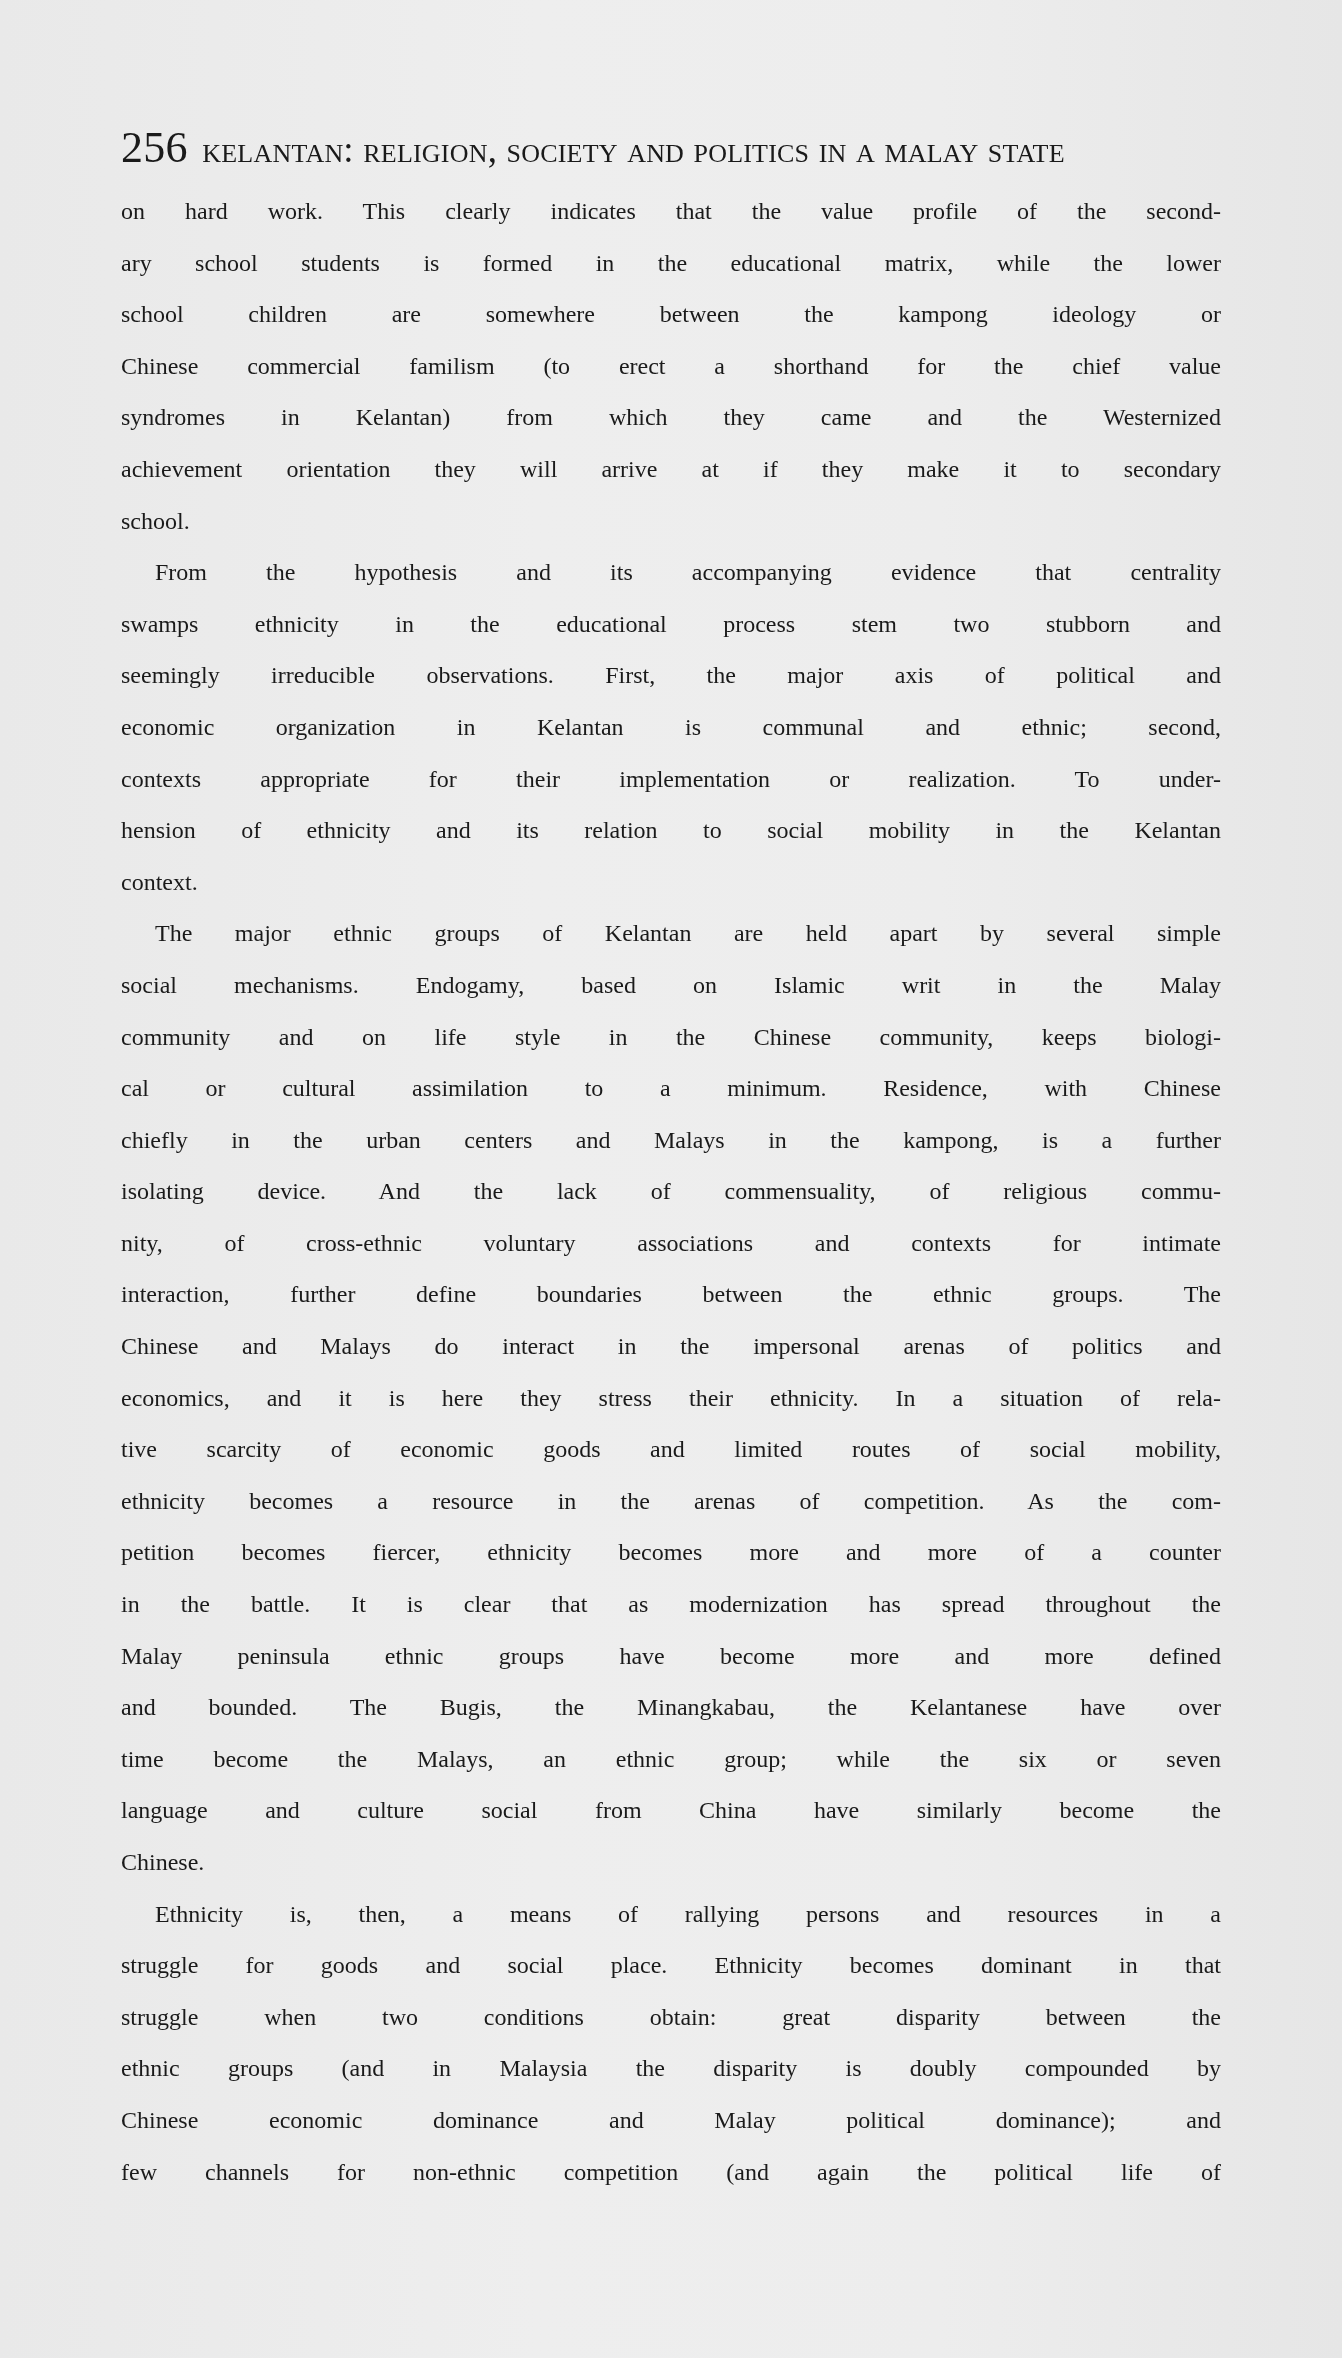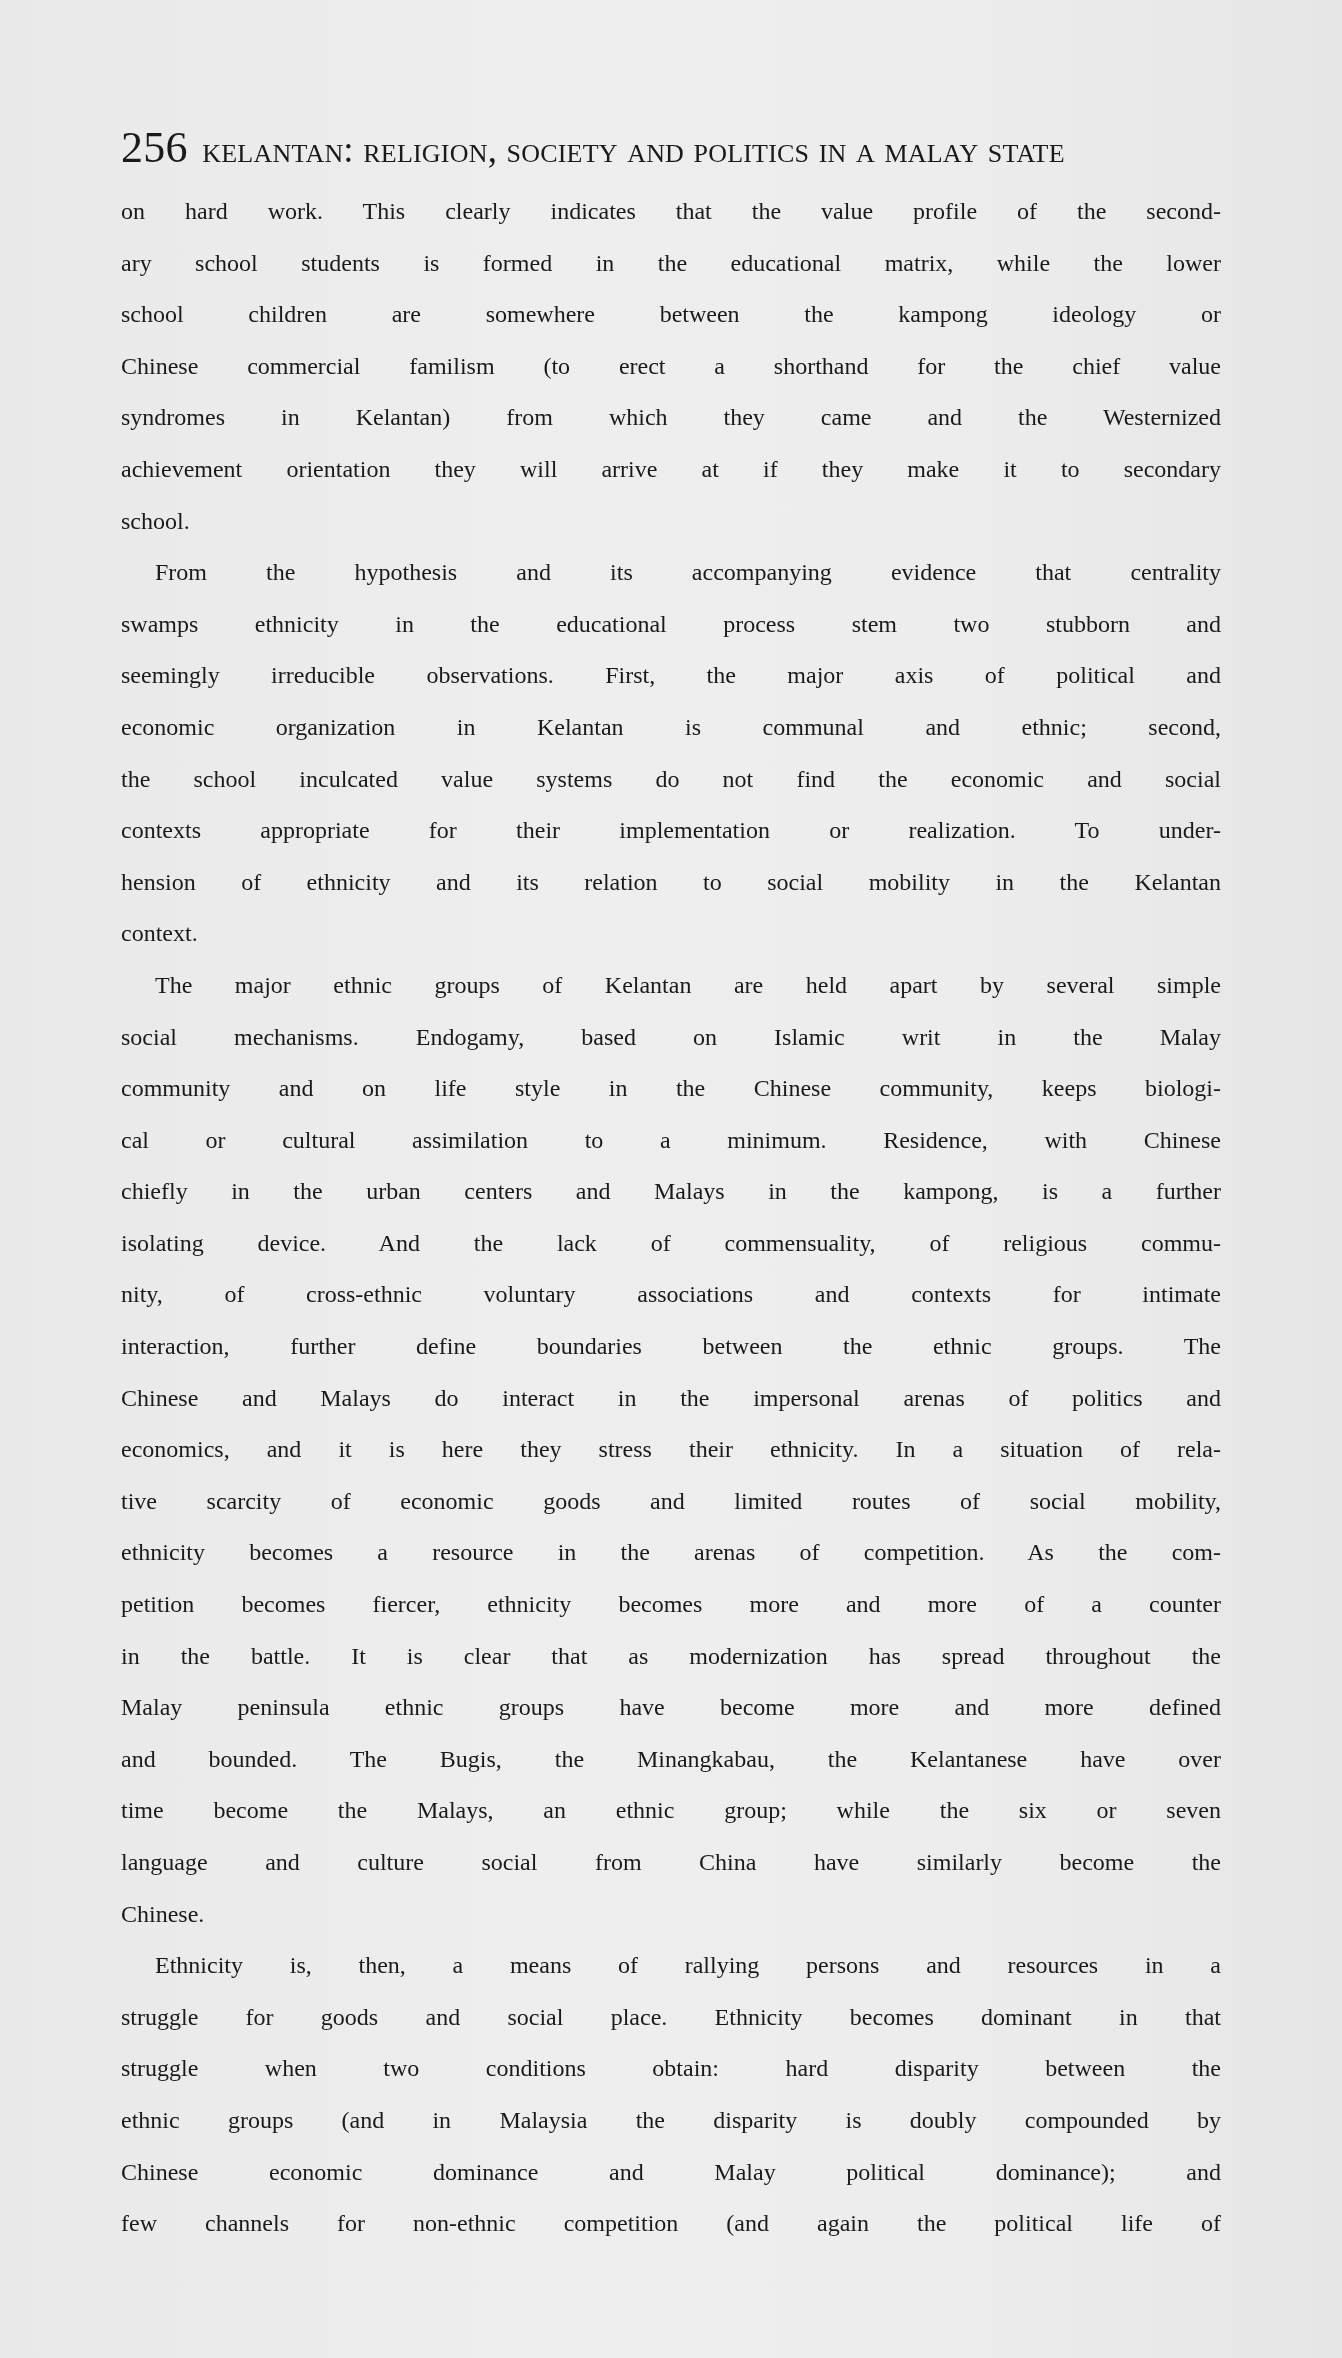--- a/index.html
+++ b/index.html
@@ -76,21 +76,20 @@
         <div class="line">Chinese commercial familism (to erect a shorthand for the chief value</div>
         <div class="line">syndromes in Kelantan) from which they came and the Westernized</div>
         <div class="line">achievement orientation they will arrive at if they make it to secondary</div>
         <div class="line last">school.</div>
       </div>
       <div class="para">
         <div class="line indent">From the hypothesis and its accompanying evidence that centrality</div>
         <div class="line">swamps ethnicity in the educational process stem two stubborn and</div>
         <div class="line">seemingly irreducible observations. First, the major axis of political and</div>
         <div class="line">economic organization in Kelantan is communal and ethnic; second,</div>
-        <div class="line">the school inculcated value systems do not find the economic and social</div>
         <div class="line">contexts appropriate for their implementation or realization. To under-</div>
         <div class="line">hension of ethnicity and its relation to social mobility in the Kelantan</div>
         <div class="line last">context.</div>
       </div>
       <div class="para">
         <div class="line indent">The major ethnic groups of Kelantan are held apart by several simple</div>
         <div class="line">social mechanisms. Endogamy, based on Islamic writ in the Malay</div>
         <div class="line">community and on life style in the Chinese community, keeps biologi-</div>
         <div class="line">cal or cultural assimilation to a minimum. Residence, with Chinese</div>
         <div class="line">chiefly in the urban centers and Malays in the kampong, is a further</div>
@@ -105,19 +104,19 @@
         <div class="line">in the battle. It is clear that as modernization has spread throughout the</div>
         <div class="line">Malay peninsula ethnic groups have become more and more defined</div>
         <div class="line">and bounded. The Bugis, the Minangkabau, the Kelantanese have over</div>
         <div class="line">time become the Malays, an ethnic group; while the six or seven</div>
         <div class="line">language and culture social from China have similarly become the</div>
         <div class="line last">Chinese.</div>
       </div>
       <div class="para">
         <div class="line indent">Ethnicity is, then, a means of rallying persons and resources in a</div>
         <div class="line">struggle for goods and social place. Ethnicity becomes dominant in that</div>
-        <div class="line">struggle when two conditions obtain: hard disparity between the</div>
+        <div class="line">struggle when two conditions obtain: great disparity between the</div>
         <div class="line">ethnic groups (and in Malaysia the disparity is doubly compounded by</div>
         <div class="line">Chinese economic dominance and Malay political dominance); and</div>
         <div class="line">few channels for non-ethnic competition (and again the political life of</div>
       </div>
     </div>
 </div>
 
 </body></html>

